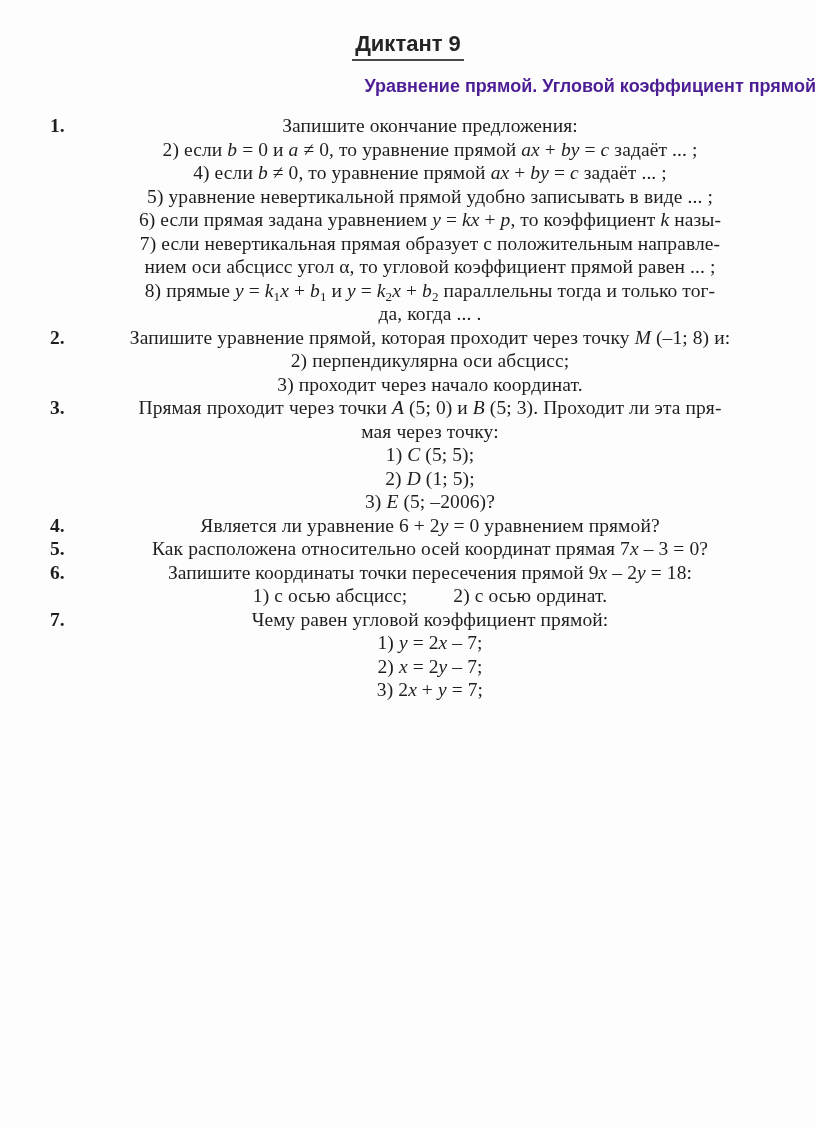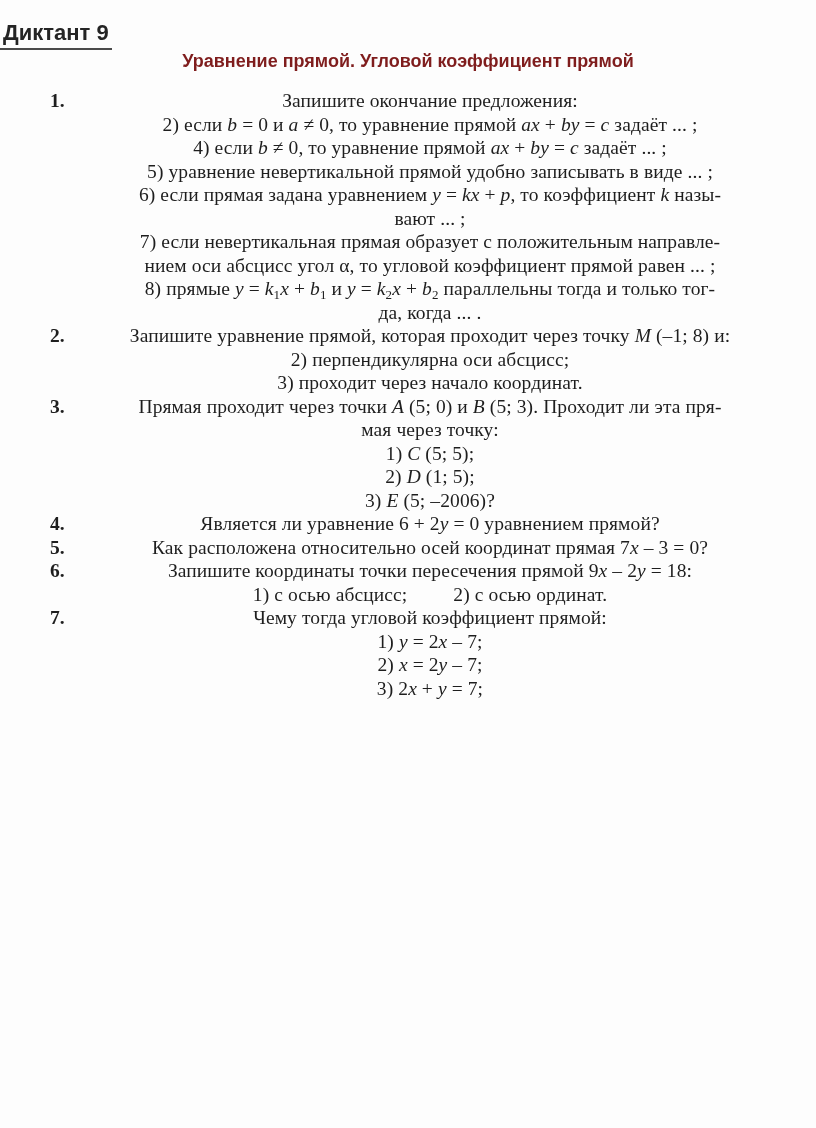--- a/index.html
+++ b/index.html
@@ -4,37 +4,38 @@
 <style>
   html,body{margin:0;padding:0;}
   body{
     width:816px;height:1128px;
     background:#fdfdfd;
     font-family:"Liberation Serif", serif;
     color:#1e1e1e;
     overflow:hidden;
   }
   .page{width:816px;height:1128px;position:relative;}
-  .header{padding-top:20px;text-decoration:underline;}
+  .header{padding-top:31px;text-align:center;text-decoration:underline;}
   .page-title{
     display:inline-block;
     font-family:"Liberation Sans", sans-serif;
     font-weight:bold;
     font-size:22px;
     color:#242424;
     border-bottom:2px solid #4a4a4a;
     padding:0 3px 2px 3px;
     line-height:26px;
   }
   .page-subtitle{
-    text-align:center;
+    margin-top:14px;
+    text-align:right;
     font-family:"Liberation Sans", sans-serif;
     font-weight:bold;
     font-size:18px;
-    color:#7f1d1d;
+    color:#4c1d95;
     line-height:22px;
   }
   .questions{margin-top:17px;}
   .q{display:flex;}
   .qnum{
     flex:0 0 50px;
     margin-left:50px;
     font-weight:bold;
     font-size:19.5px;
     line-height:23.5px;
@@ -62,21 +63,20 @@
 
   <div class="questions" id="questions">
       <div class="q">
         <div class="qnum">1.</div>
         <div class="qbody">
           <div class="qline"><span>Запишите окончание предложения:</span></div>
           <div class="qline"><span>2) если </span><span class="it">b</span><span> = 0 и </span><span class="it">a</span><span> ≠ 0, то уравнение прямой </span><span class="it">ax</span><span> + </span><span class="it">by</span><span> = </span><span class="it">c</span><span> задаёт ... ;</span></div>
           <div class="qline"><span>4) если </span><span class="it">b</span><span> ≠ 0, то уравнение прямой </span><span class="it">ax</span><span> + </span><span class="it">by</span><span> = </span><span class="it">c</span><span> задаёт ... ;</span></div>
           <div class="qline"><span>5) уравнение невертикальной прямой удобно записывать в виде ... ;</span></div>
           <div class="qline"><span>6) если прямая задана уравнением </span><span class="it">y</span><span> = </span><span class="it">kx</span><span> + </span><span class="it">p</span><span>, то коэффициент </span><span class="it">k</span><span> назы-</span></div>
-          <div class="qline"><span>вают ... ;</span></div>
           <div class="qline"><span>7) если невертикальная прямая образует с положительным направле-</span></div>
           <div class="qline"><span>нием оси абсцисс угол α, то угловой коэффициент прямой равен ... ;</span></div>
           <div class="qline"><span>8) прямые </span><span class="it">y</span><span> = </span><span class="it">k</span><span class="sub">1</span><span class="it">x</span><span> + </span><span class="it">b</span><span class="sub">1</span><span> и </span><span class="it">y</span><span> = </span><span class="it">k</span><span class="sub">2</span><span class="it">x</span><span> + </span><span class="it">b</span><span class="sub">2</span><span> параллельны тогда и только тог-</span></div>
           <div class="qline"><span>да, когда ... .</span></div>
         </div>
       </div>
       <div class="q">
         <div class="qnum">2.</div>
         <div class="qbody">
           <div class="qline"><span>Запишите уравнение прямой, которая проходит через точку </span><span class="it">M</span><span> (–1; 8) и:</span></div>
@@ -109,20 +109,20 @@
       <div class="q">
         <div class="qnum">6.</div>
         <div class="qbody">
           <div class="qline"><span>Запишите координаты точки пересечения прямой 9</span><span class="it">x</span><span> – 2</span><span class="it">y</span><span> = 18:</span></div>
           <div class="qline"><span>1) с осью абсцисс;</span><span class="gap" style="width: 46px;"></span><span>2) с осью ординат.</span></div>
         </div>
       </div>
       <div class="q">
         <div class="qnum">7.</div>
         <div class="qbody">
-          <div class="qline"><span>Чему тогда угловой коэффициент прямой:</span></div>
+          <div class="qline"><span>Чему равен угловой коэффициент прямой:</span></div>
           <div class="qline"><span>1) </span><span class="it">y</span><span> = 2</span><span class="it">x</span><span> – 7;</span></div>
           <div class="qline"><span>2) </span><span class="it">x</span><span> = 2</span><span class="it">y</span><span> – 7;</span></div>
           <div class="qline"><span>3) 2</span><span class="it">x</span><span> + </span><span class="it">y</span><span> = 7;</span></div>
         </div>
       </div>
     </div>
 </div>
 
 </body></html>

